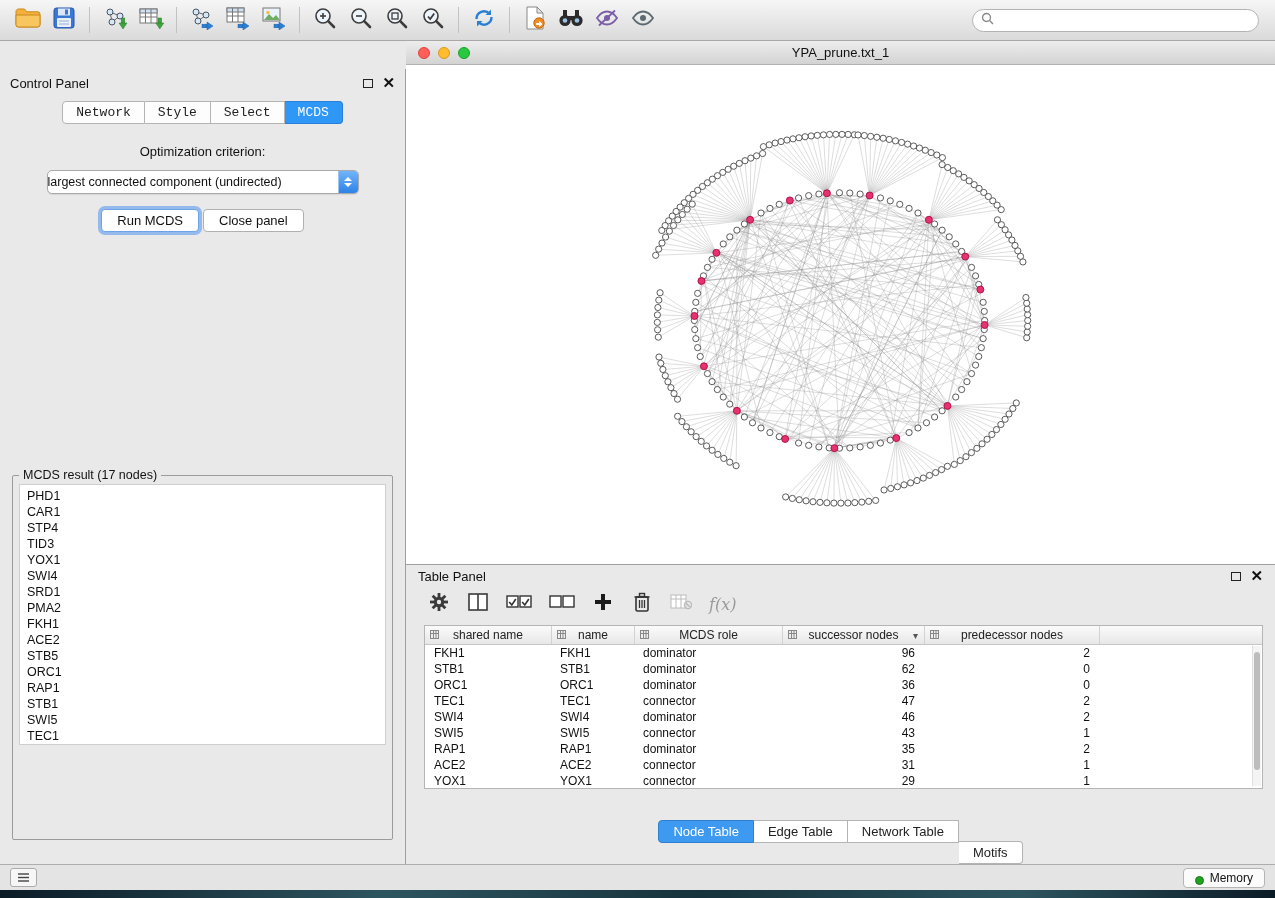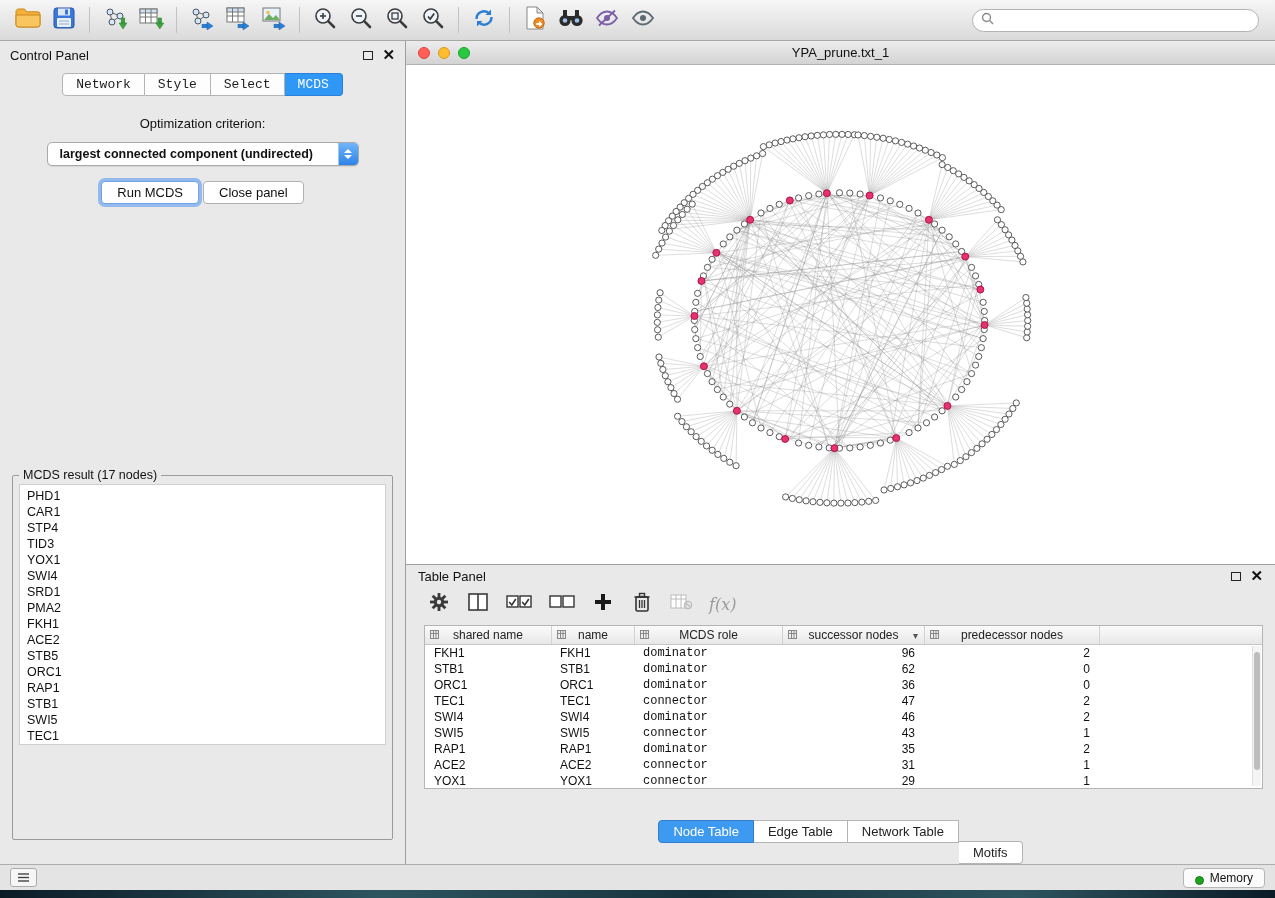--- a/index.html
+++ b/index.html
@@ -14,36 +14,36 @@
   .tb-btn { width:36px; height:32px; display:flex; align-items:center; justify-content:center; border-radius:4px; }
   .tb-sep { width:1px; height:26px; background:#c2c2c2; margin:0 7px; }
   .search-box { margin-left:auto; margin-right:6px; width:287px; height:23px; background:#fff;
     border:1px solid #b3b3b3; border-radius:12px; display:flex; align-items:center; padding:0 8px; gap:6px; }
   .search-box input { border:none; outline:none; flex:1; font-size:12px; font-family:"Liberation Sans",sans-serif; background:transparent; }
 
   
   .main { position:absolute; top:41px; left:0; right:0; bottom:34px; display:flex; }
 
   
-  .control-panel { width:406px; background:#e9e9e9; border-right:1px solid #9f9f9f; display:flex; flex-direction:column; }
+  .control-panel { width:406px; background:#e9e9e9; border-right:1px solid #9f9f9f; display:flex; flex-direction:column;margin-top:28px; }
   .cp-header { height:28px; display:flex; align-items:center; padding:0 10px; font-size:13px; color:#111; }
   .win-btns { margin-left:auto; display:flex; align-items:center; gap:9px; }
   .float-ic { width:10px; height:9px; border:1.5px solid #222; display:inline-block; }
   .close-ic { font-size:15px; font-weight:bold; color:#111; line-height:10px; }
   .cp-tabs { display:flex; justify-content:center; margin-top:4px;font-family:Liberation Mono, monospace; }
   .cp-tab { padding:3px 13px; font-size:13px; background:#fdfdfd; border:1px solid #b4b4b4; border-left:none; color:#222; }
   .cp-tab:first-child { border-left:1px solid #b4b4b4; border-radius:4px 0 0 4px; }
   .cp-tab:last-child { border-radius:0 4px 4px 0; }
   .cp-tab.sel { background:#2f97f5; color:#fff; border-color:#2a7fd6; }
   .cp-body { flex:1; display:flex; flex-direction:column; padding:0 10px; min-height:0; }
   .opt-label { text-align:center; font-size:13px; margin-top:20px; color:#111; }
   .combo { margin:11px auto 0; width:312px; height:24px; display:flex; align-items:center;
     border:1px solid #a9a9a9; border-radius:5px; background:#fff; overflow:hidden;
     box-shadow:0 1px 1px rgba(0,0,0,.08); }
-  .combo-text { flex:1; font-size:12.5px; padding-left:12px; white-space:nowrap; color:#111;font-weight:bold; }
+  .combo-text { flex:1; font-size:12.5px; padding-left:0; white-space:nowrap; color:#111; }
   .combo-cap { width:20px; align-self:stretch; background:linear-gradient(#71b5f9,#2e82e8);
     display:flex; flex-direction:column; align-items:center; justify-content:center; border-left:1px solid #9cc4ef; }
   .tri-up { width:0; height:0; border-left:4px solid transparent; border-right:4px solid transparent; border-bottom:4.5px solid #fff; margin-bottom:2px; }
   .tri-dn { width:0; height:0; border-left:4px solid transparent; border-right:4px solid transparent; border-top:4.5px solid #fff; }
   .btn-row { display:flex; justify-content:center; gap:4px; margin-top:15px; }
   .mac-btn { font-size:13px; font-family:"Liberation Sans",sans-serif; padding:3px 15px; background:#fff;
     border:1px solid #b0b0b0; border-radius:4px; color:#111; }
   .mac-btn.focus { border-color:#6ea3e8; box-shadow:0 0 0 3px rgba(77,145,240,.55); }
   .cp-spacer { flex:1; }
   .result-box { margin:0 2px 24px; height:372px; border:1px solid #9b9b9b; border-radius:2px;
@@ -77,21 +77,21 @@
   .thead { display:flex; height:19px; background:linear-gradient(#fbfbfb,#e7e7e7); border-bottom:1px solid #c6c6c6; }
   .th { position:relative; display:flex; align-items:center; justify-content:center; font-size:12px; color:#222;
     border-right:1px solid #d2d2d2; }
   .th .grid-ic { position:absolute; left:5px; top:4px; line-height:0; }
   .th .sort-ch { position:absolute; right:6px; color:#555; font-size:10px; }
   .tbody { position:absolute; top:19px; left:0; right:10px; bottom:0; overflow:hidden; }
   .tr { display:flex; height:16px; align-items:center; }
   .td { font-size:12px; color:#111; line-height:16px; overflow:hidden; white-space:nowrap; }
   .c0 { width:127px; } .c1 { width:83px; } .c2 { width:148px; } .c3 { width:142px; } .c4 { width:175px; }
   .filler { flex:1; border-right:none !important; }
-  .td.c0 { padding-left:9px; } .td.c1 { padding-left:8px; } .td.c2 { padding-left:8px;font-family:Liberation Mono, monospace; }
+  .td.c0 { padding-left:9px; } .td.c1 { padding-left:8px; } .td.c2 { padding-left:8px; }
   .td.num { text-align:right; padding-right:10px; }
   .vscroll { position:absolute; top:20px; right:1px; bottom:2px; width:9px; background:#f4f4f4; border-left:1px solid #e0e0e0; }
   .vthumb { position:absolute; top:6px; left:1px; width:6px; height:118px; background:#bdbdbd; border-radius:3px; }
   .tp-tabs { display:flex; justify-content:center; align-items:center; margin-top:9px; }
   .tp-tab { padding:3px 14px; font-size:13px; background:#fff; border:1px solid #b4b4b4; border-left:none; color:#222; }
   .tp-tab:first-child { border-left:1px solid #b4b4b4; border-radius:4px 0 0 4px; }
   .tp-tab:last-child { border-radius:0 4px 4px 0;margin-top:43px; }
   .tp-tab.sel { background:#3e9af0; color:#fff; border-color:#2e7fd0; }
 
   

